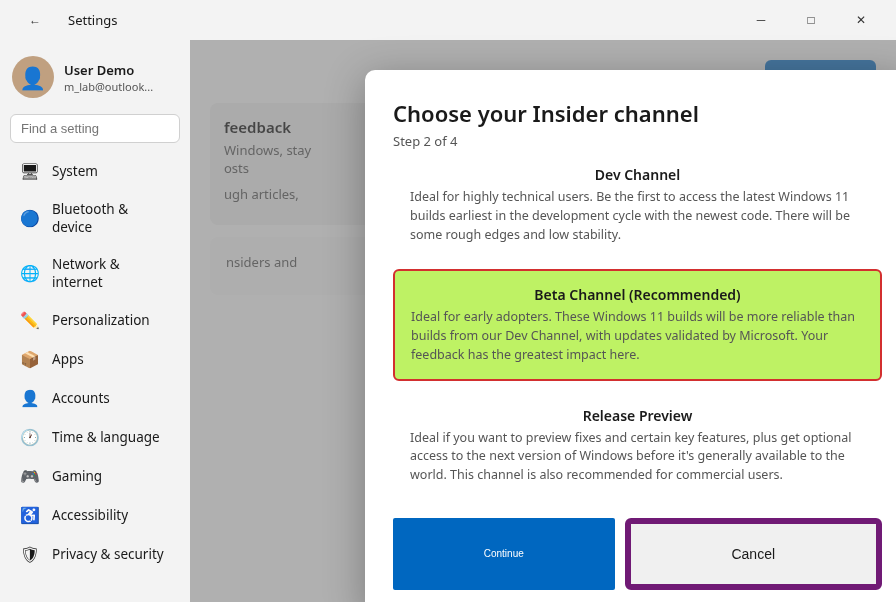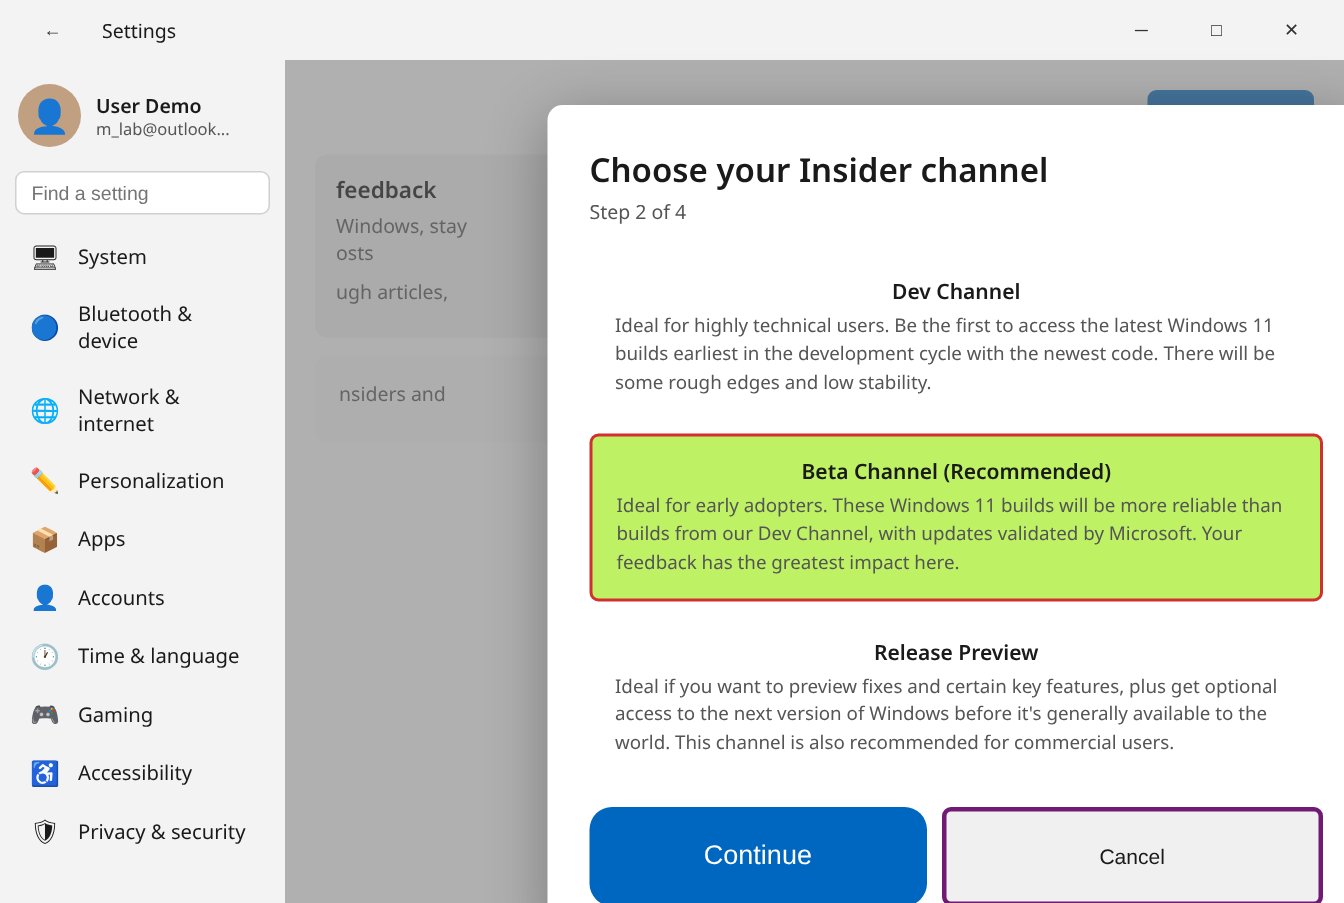--- a/index.html
+++ b/index.html
@@ -193,21 +193,20 @@
     }
     .dialog-title {
       font-size: 22px;
       font-weight: 600;
       color: #1a1a1a;
       margin-bottom: 4px;
     }
     .dialog-step {
       font-size: 13px;
       color: #555;
-      margin-bottom: 20px;
     }
 
     .channel-option {
       padding: 14px 16px;
       border-radius: 6px;
       margin-bottom: 10px;
       cursor: pointer;
     }
     .channel-option.selected {
       border: 2px solid #d32f2f;
@@ -233,31 +232,31 @@
       display: flex;
       gap: 10px;
       margin-top: 18px;
     }
     .btn-continue {
       flex: 1;
       padding: 10px;
       background: #0067c0;
       color: white;
       border: none;
-      border-radius: 15px;
-      font-size: 18px;
+      border-radius: 2px;
+      font-size: 10px;
       cursor: pointer;
       font-weight: 500;
     }
     .btn-cancel {
       flex: 1;
       padding: 22px;
       background: #f0f0f0;
       color: #1a1a1a;
-      border: 3px solid #701a75;
+      border: 6px solid #701a75;
       border-radius: 6px;
       font-size: 14px;
       cursor: pointer;
     }
 
     
     .bg-content {
       opacity: 0.6;
     }
     .feedback-section {

